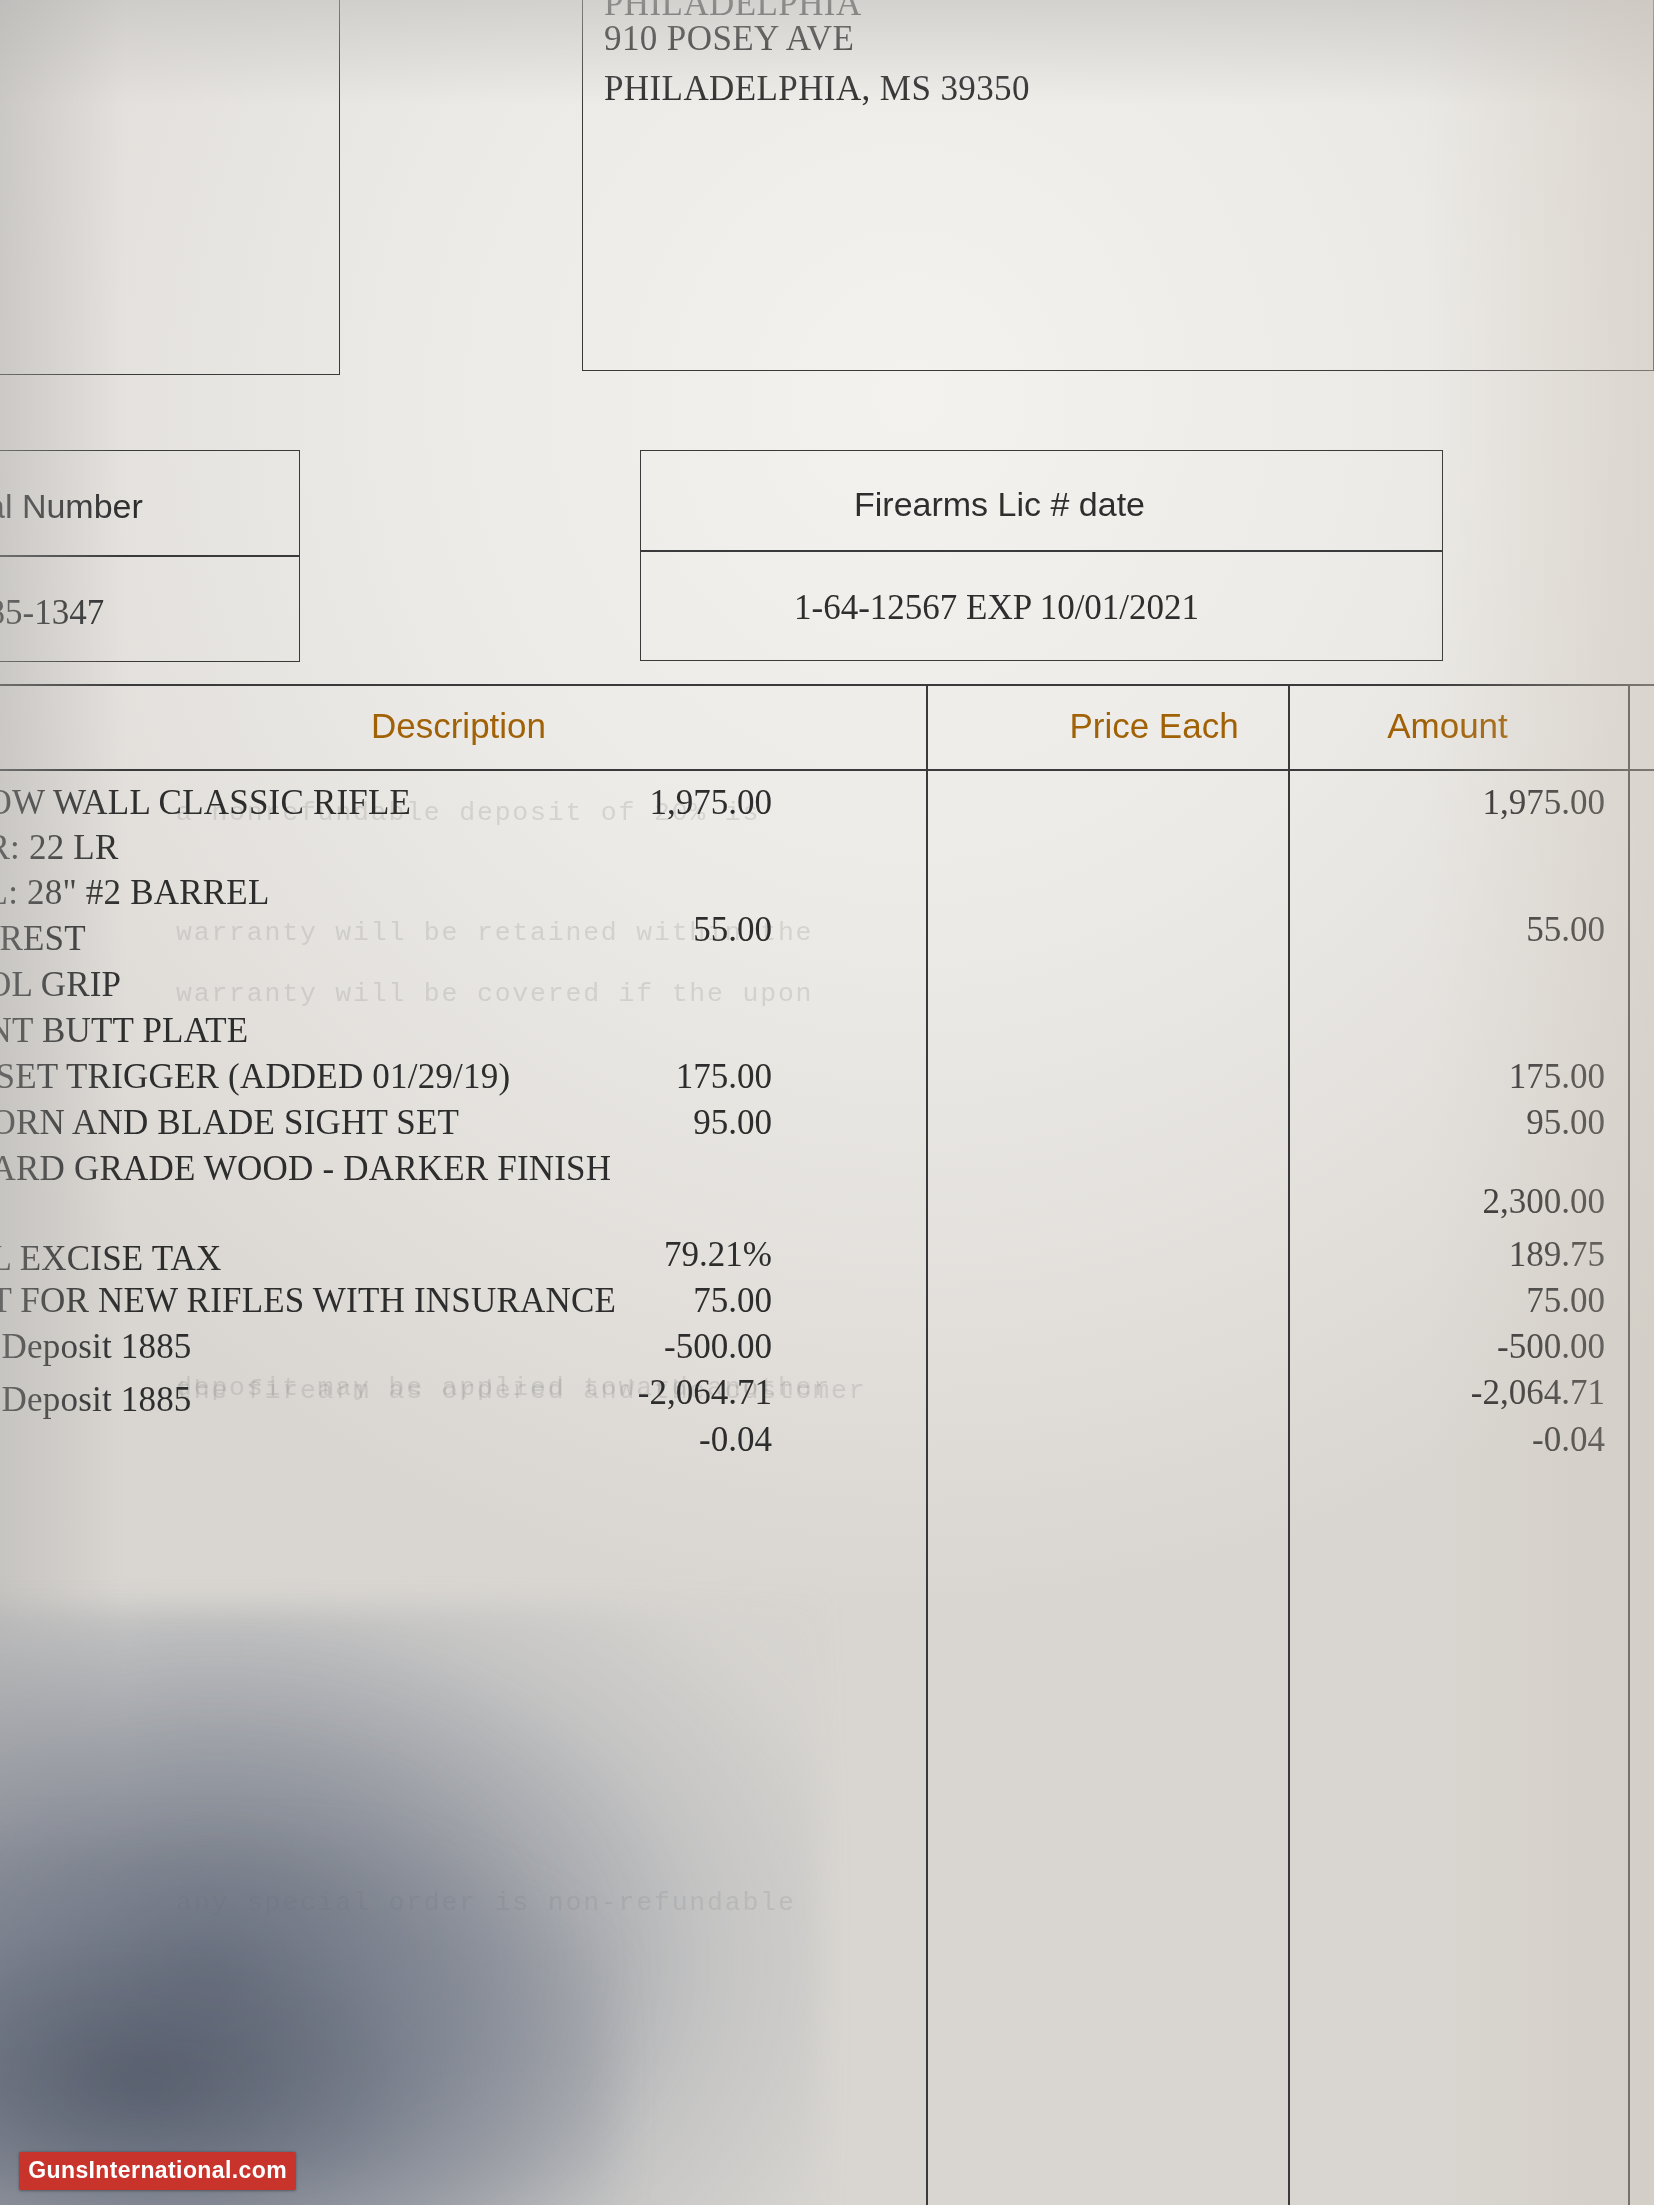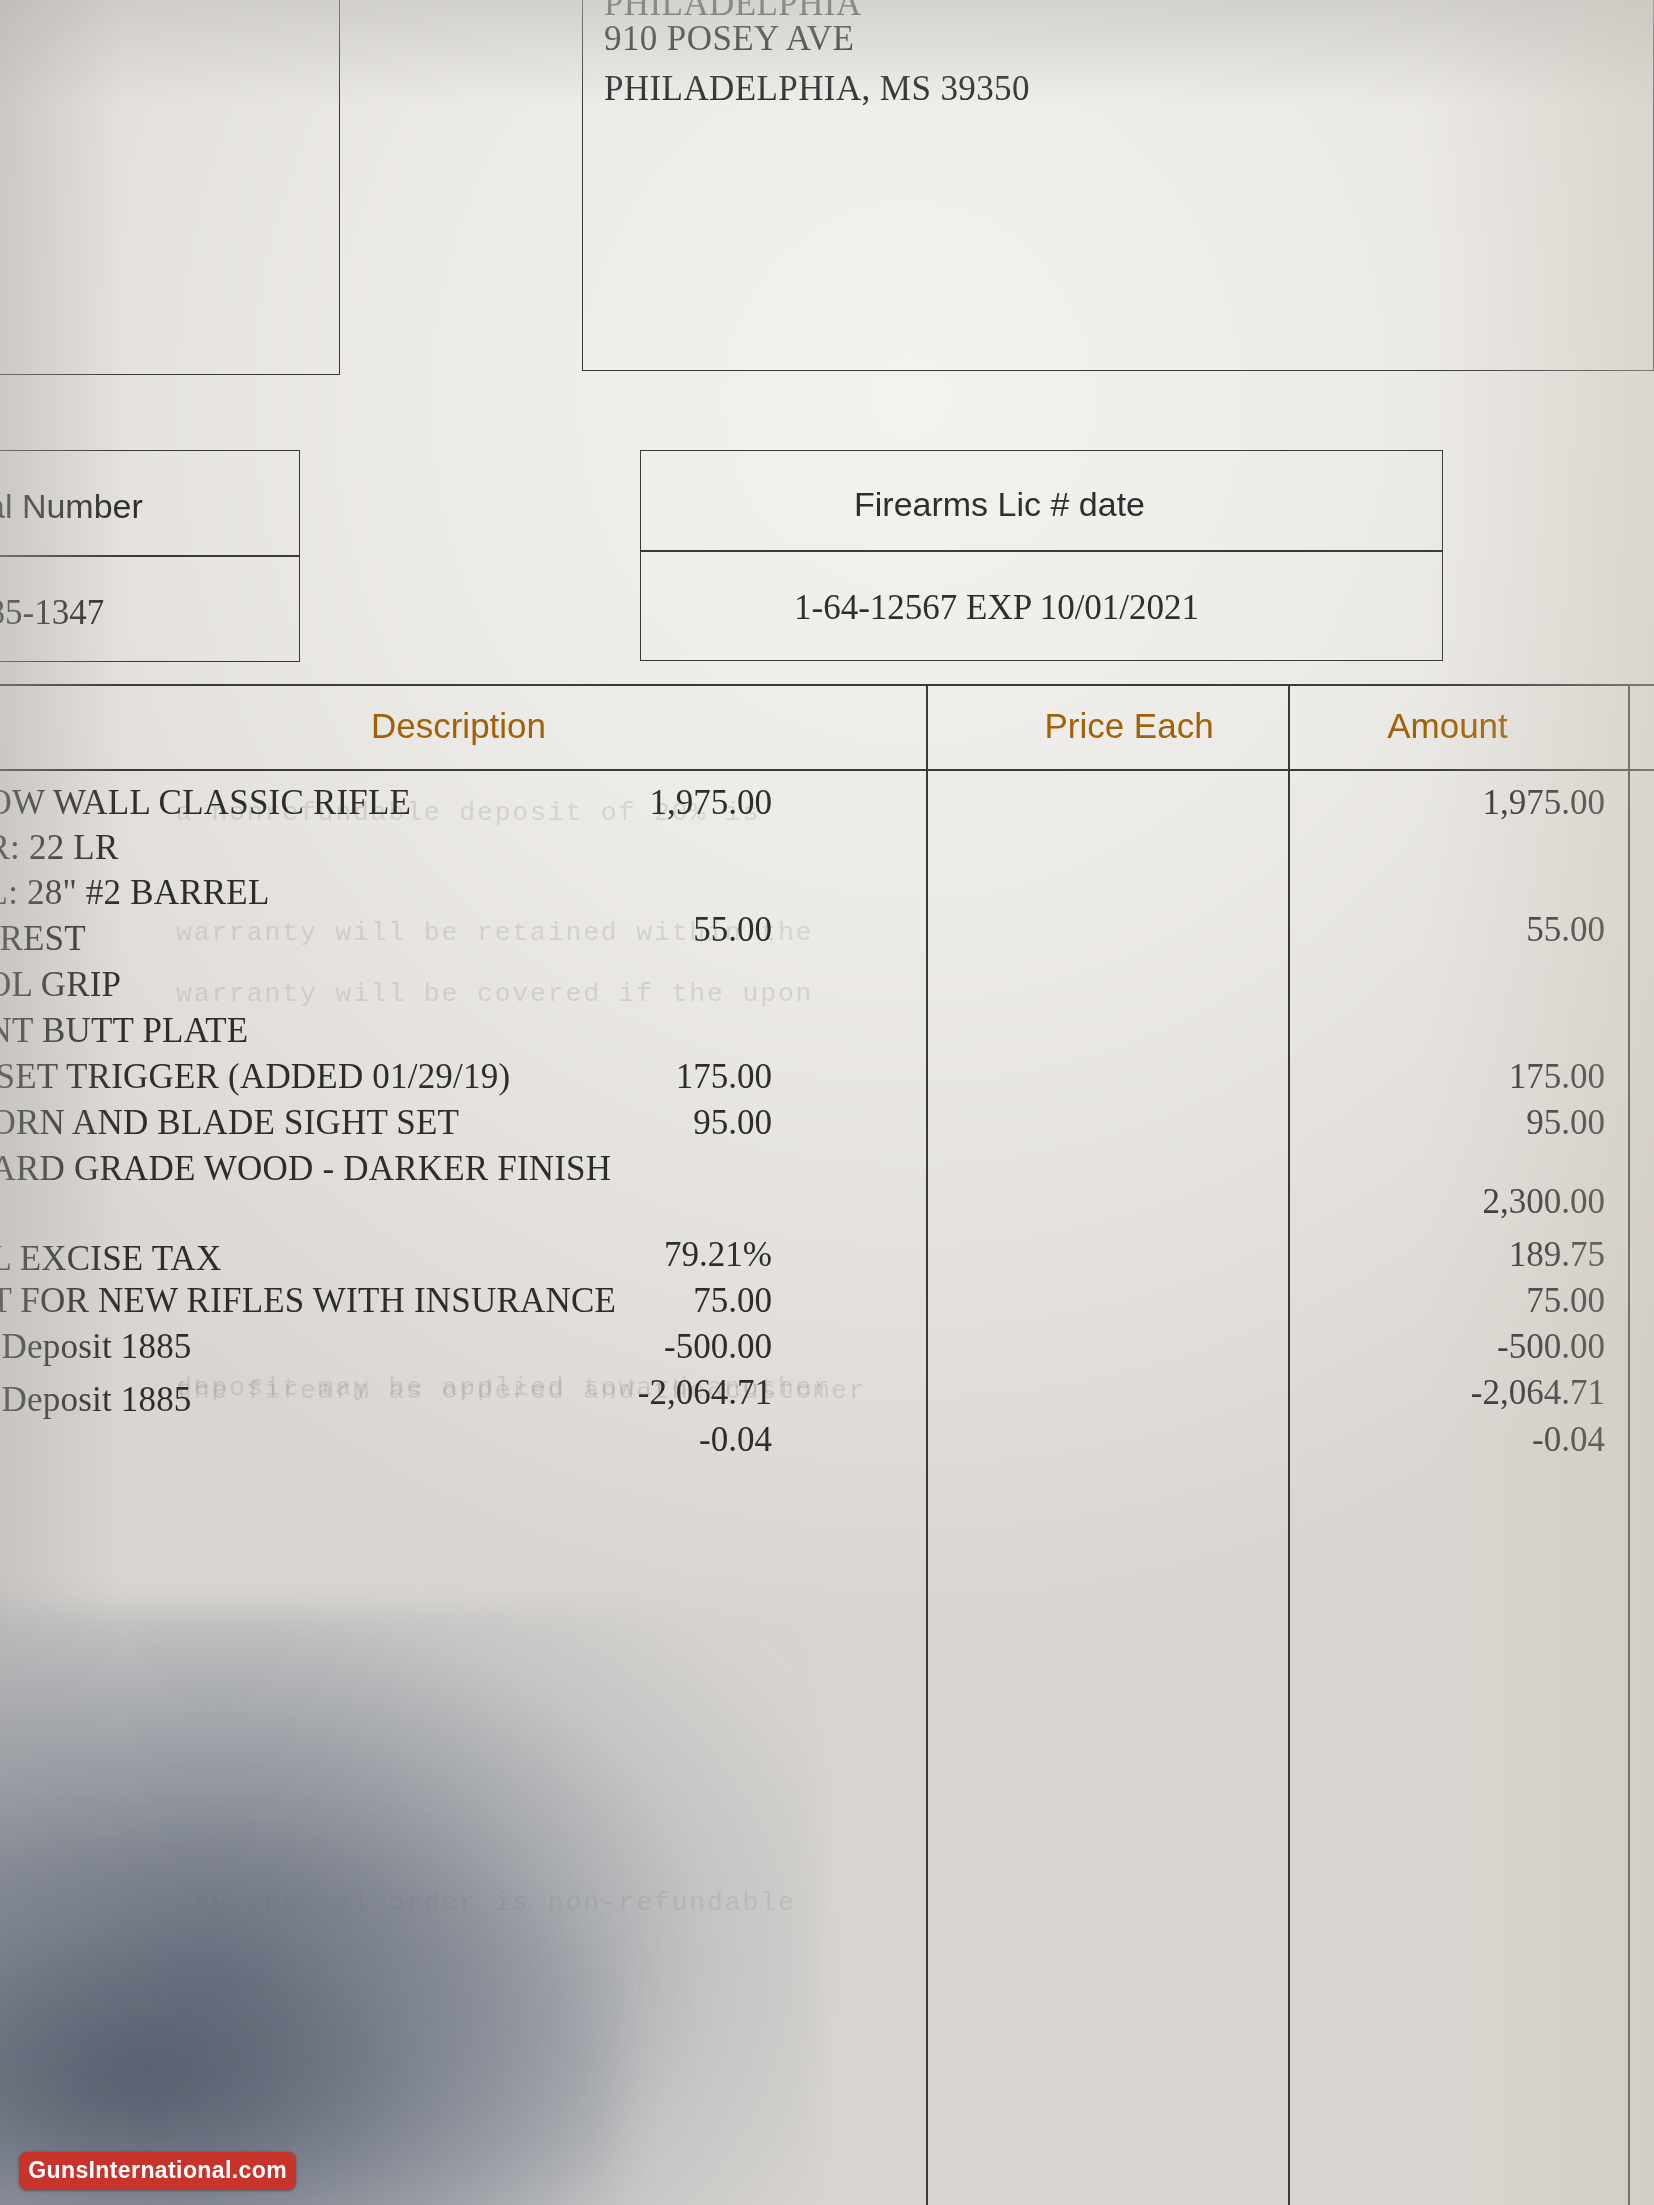--- a/index.html
+++ b/index.html
@@ -144,21 +144,21 @@
   .col-head {
     position: absolute;
     top: 706px;
     font-family: "Liberation Sans", sans-serif;
     font-size: 35px;
     color: #a16207;
     text-align: center;
     white-space: nowrap;
   }
   #head-description { left: 291px; width: 335px; }
-  #head-price { left: 1023px; width: 212px; }
+  #head-price { left: 1048px; width: 212px; }
   #head-amount { left: 1315px; width: 265px; }
 
   
   .desc {
     position: absolute;
     left: -35px;
     font-family: "Liberation Serif", serif;
     font-size: 35px;
     color: #2d2d2d;
     white-space: nowrap;
@@ -203,21 +203,21 @@
     position: absolute;
     left: 19.4px;
     bottom: 16px;
     background: #c8342b;
     color: #ffffff;
     font-family: "Liberation Sans", sans-serif;
     font-size: 23px;
     font-weight: bold;
     letter-spacing: 0.4px;
     padding: 5.3px 8.8px 6.2px 8.8px;
-    border-radius: 8px;
+    border-radius: 2px;
     box-shadow: 0 0.9px 2.6px rgba(0,0,0,0.35);
   }
 </style>
 </head>
 <body>
 
 <div id="page">
   <div class="paper"></div>
 
   <div class="bleed" style="top:798px">a nonrefundable deposit of 20% is</div>

